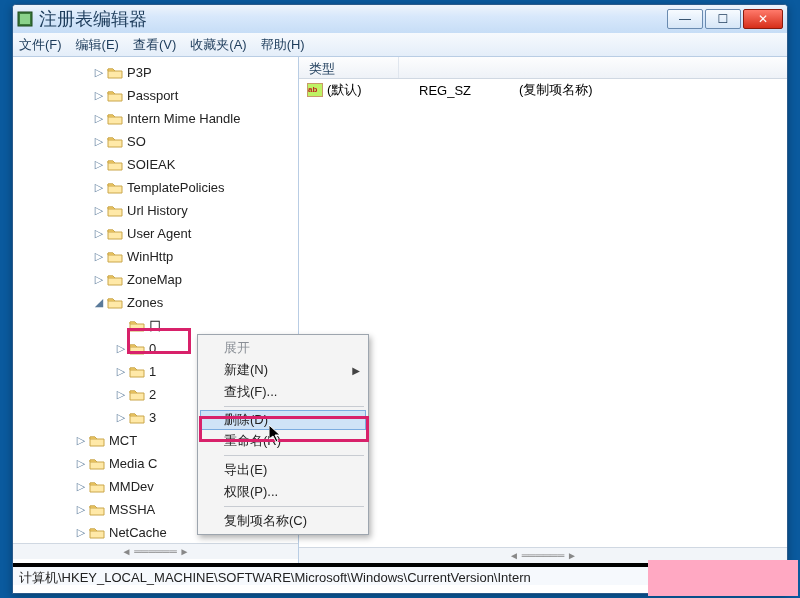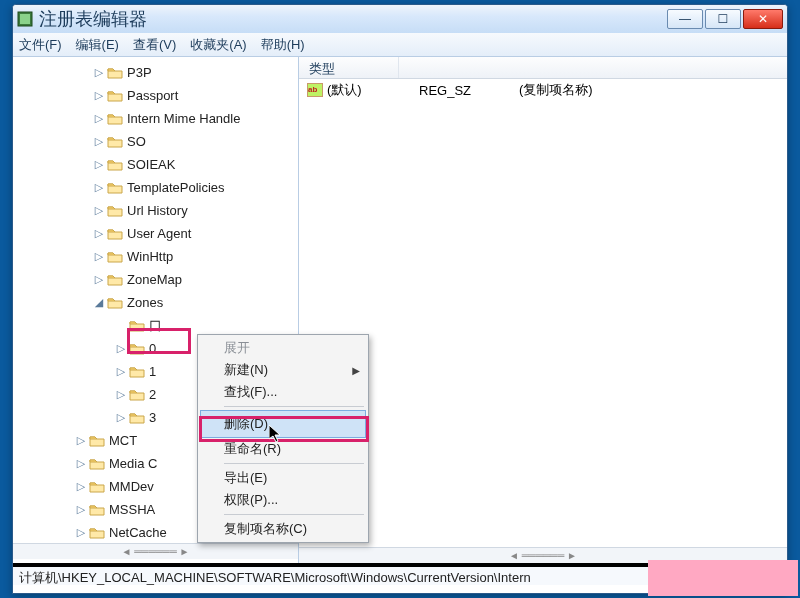--- a/index.html
+++ b/index.html
@@ -33,21 +33,21 @@
   .list-row .c1 { width:120px; padding-left:8px; display:flex; align-items:center; gap:4px; }
   .list-row .c2 { width:100px; }
   .list-row .c3 { flex:1; }
   .ab-icon { width:16px; height:14px; display:inline-block; background:#bef264; border:1px solid #c89a6a; font-size:8px; color:#c02020; font-weight:bold; line-height:12px; text-align:left; }
   .list-hsb { position:absolute; bottom:0; left:0; right:0; height:16px; border-top:1px solid #d0d8e2; background:#f2f5f9; display:flex; align-items:center; justify-content:center; color:#888; font-size:10px;}
   .statusbar { height: 22px; border-top:4px solid #000000; background:#f6f9fd; padding: 2px 6px; color:#222; font-size:12px; overflow:hidden; white-space:nowrap; }
   
   .ctx { position:absolute; left: 184px; top: 329px; width: 172px; background:#f4f4f4; border:1px solid #9da5ae; box-shadow: 2px 3px 6px rgba(0,0,0,.3); padding: 2px; z-index: 50; }
   .ctx-item { height: 22px; display:flex; align-items:center; padding: 0 18px 0 24px; color:#222; position:relative; }
   .ctx-item.disabled { color:#8a8f96; }
-  .ctx-item.hover { background:#cfe3f7; border:1px solid #7bace0; padding: 0 17px 0 23px; height:28px; }
+  .ctx-item.hover { background:#cfe3f7; border:1px solid #7bace0; padding: 0 17px 0 23px; height:20px; }
   .ctx-sep { height:1px; background:#c8ccd2; margin: 3px 2px 3px 24px; }
   .ctx-item .arrow { position:absolute; right:6px; font-size:10px; color:#444; }
   
   .hl { position:absolute; border:3px solid #d8216a; pointer-events:none; z-index:60; }
   .hl1 { left: 114px; top: 323px; width: 64px; height: 26px; }
   .hl2 { left: 186px; top: 411px; width: 170px; height: 26px; }
   .cursor { position:absolute; left: 256px; top: 420px; z-index:70; }
   
   .pinkbox { position:absolute; right: 2px; bottom: 2px; width: 150px; height: 36px; background: #ffa8c2; z-index: 5; }
 </style>

